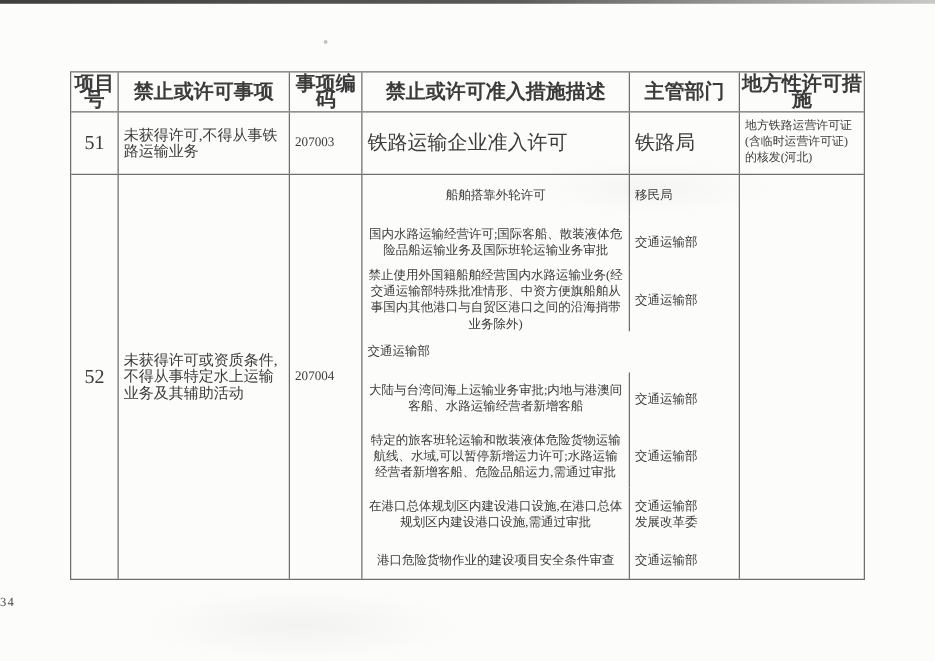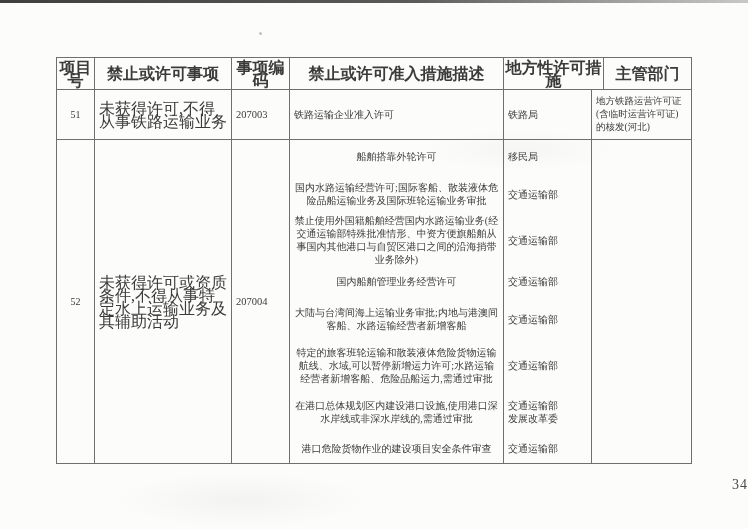--- a/index.html
+++ b/index.html
@@ -27,25 +27,25 @@
     border:1px solid #6f6f6f;
     box-sizing:content-box;
   }
   .tr{display:flex;}
   .tr + .tr{border-top:1px solid #6f6f6f;}
   .tr > * + *{border-left:1px solid #6f6f6f;}
   .cell{
     box-sizing:border-box;
     padding:2px 4px;
     display:flex;flex-direction:column;justify-content:center;
-    font-size:10px;line-height:13px;
+    font-size:16px;line-height:13px;
     overflow:hidden;
   }
   .c1{width:37px;flex:none;}
-  .c2{width:137px;flex:none;font-size:16px;}
+  .c2{width:137px;flex:none;font-size:12px;}
   .c3{width:58px;flex:none;font-size:10.5px;}
   .c4{width:214px;flex:none;}
   .c5{width:88px;flex:none;}
   .c6{width:100px;flex:none;font-size:9.5px;}
   .header-row{height:31px;}
   .header-row .cell{
     font-weight:bold;font-size:16px;
     align-items:center;text-align:center;justify-content:center;
     padding:2px 1px;
   }
@@ -67,39 +67,39 @@
   .m-dept{
     width:88px;flex:none;box-sizing:border-box;
     padding:2px 4px;
     display:flex;flex-direction:column;justify-content:center;
     font-size:10px;line-height:13px;
     white-space:pre-line;
   }
   .dept{white-space:pre-line;}
   .page-number{
     position:absolute;left:0;right:0;top:477px;
-    text-align:right;font-size:14px;color:#4a4a4a;letter-spacing:1px;
+    text-align:left;font-size:10px;color:#4a4a4a;letter-spacing:1px;
   }
 </style>
 </head>
 <body>
 
 <div class="page">
   <div class="scan-top-edge"></div>
   <div class="scan-dot"></div>
 
   <div class="tbl">
 
     <div class="tr header-row">
       <div class="cell c1">项目号</div>
       <div class="cell c2">禁止或许可事项</div>
       <div class="cell c3">事项编码</div>
       <div class="cell c4">禁止或许可准入措施描述</div>
+      <div class="cell c5">主管部门</div>
       <div class="cell c6">地方性许可措施</div>
-      <div class="cell c5">主管部门</div>
     </div>
 
     <div class="tr row-51">
       <div class="cell c1 num">51</div>
       <div class="cell c2">未获得许可,不得从事铁路运输业务</div>
       <div class="cell c3">207003</div>
       <div class="cell c4">铁路运输企业准入许可</div>
       <div class="cell c5 dept">铁路局</div>
       <div class="cell c6">地方铁路运营许可证(含临时运营许可证)的核发(河北)</div>
     </div>
@@ -116,33 +116,32 @@
         </div>
         <div class="m-row" style="height:42px">
           <div class="m-desc">国内水路运输经营许可;国际客船、散装液体危险品船运输业务及国际班轮运输业务审批</div>
           <div class="m-dept">交通运输部</div>
         </div>
         <div class="m-row" style="height:50px">
           <div class="m-desc">禁止使用外国籍船舶经营国内水路运输业务(经交通运输部特殊批准情形、中资方便旗船舶从事国内其他港口与自贸区港口之间的沿海捎带业务除外)</div>
           <div class="m-dept">交通运输部</div>
         </div>
         <div class="m-row" style="height:33px">
-          <div class="m-desc">国内船舶管理业务经营许可</div>
           <div class="m-dept">交通运输部</div>
         </div>
         <div class="m-row" style="height:42px">
           <div class="m-desc">大陆与台湾间海上运输业务审批;内地与港澳间客船、水路运输经营者新增客船</div>
           <div class="m-dept">交通运输部</div>
         </div>
         <div class="m-row" style="height:50px">
           <div class="m-desc">特定的旅客班轮运输和散装液体危险货物运输航线、水域,可以暂停新增运力许可;水路运输经营者新增客船、危险品船运力,需通过审批</div>
           <div class="m-dept">交通运输部</div>
         </div>
         <div class="m-row" style="height:43px">
-          <div class="m-desc">在港口总体规划区内建设港口设施,使用港口深水岸线或非深水岸线的,需通过审批</div>
+          <div class="m-desc">在港口总体规划区内建设港口设施,在港口总体规划区内建设港口设施,需通过审批</div>
           <div class="m-dept">交通运输部
 发展改革委</div>
         </div>
         <div class="m-row" style="height:30px">
           <div class="m-desc">港口危险货物作业的建设项目安全条件审查</div>
           <div class="m-dept">交通运输部</div>
         </div>
       </div>
 
       <div class="cell c6"></div>

